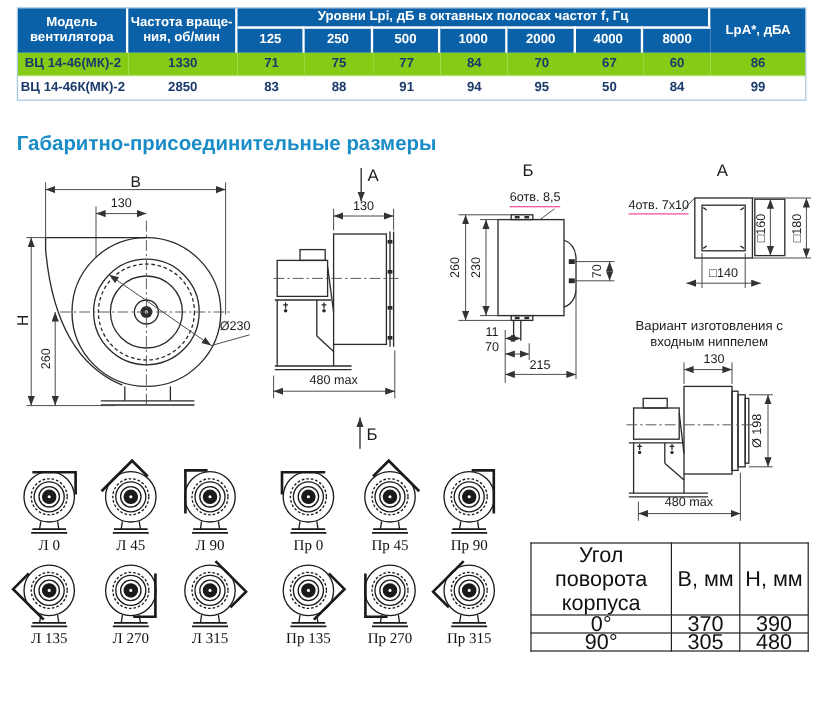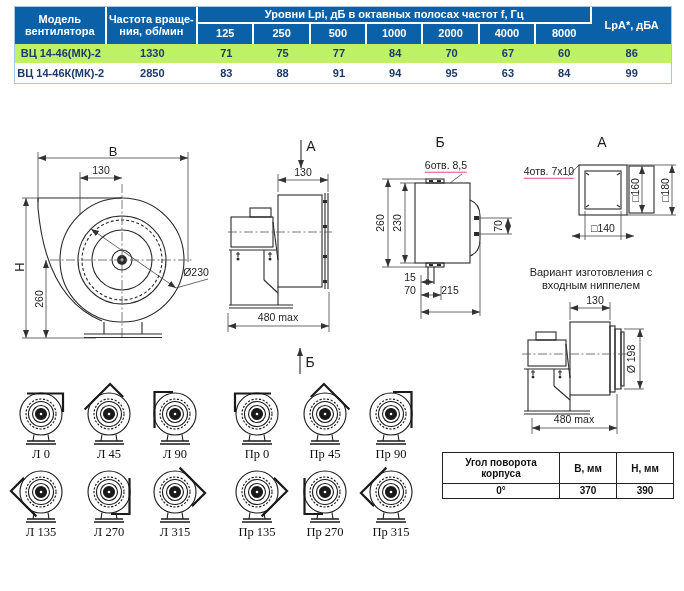--- a/index.html
+++ b/index.html
@@ -9,21 +9,21 @@
   
   #spec-wrap{position:absolute;left:14px;top:6px;width:656px;border:1px solid #a6c9e3;}
   table.spec{border-collapse:separate;border-spacing:0;width:100%;table-layout:fixed;}
   table.spec th{background:#0b61a8;color:#fff;font-weight:bold;font-size:11px;
                 text-align:center;vertical-align:middle;line-height:1.15;
                 border-right:2px solid #fff;padding:1px 0;}
   table.spec th:last-child{border-right:none;}
   table.spec tr.freq-row th{border-top:2px solid #fff;font-size:11px;height:18px;}
   table.spec td{font-size:11px;font-weight:bold;color:#1b3a6b;text-align:center;
                 height:17px;vertical-align:middle;}
-  table.spec tbody tr:first-child td{background:#bef264;border-bottom:1px solid #fff;}
+  table.spec tbody tr:first-child td{background:#84cc16;border-bottom:1px solid #fff;}
   .prelines{white-space:pre-line;}
 
   
   #section-title{position:absolute;left:14px;top:110px;font-size:17px;font-weight:bold;
                  color:#1a8dc8;}
 
   
   .drawing{position:absolute;}
   .drawing svg{position:absolute;left:0;top:0;overflow:visible;}
   .dimc,.dimv,.viewletter{position:absolute;font-size:10.5px;color:#1c1c1c;white-space:nowrap;
@@ -37,21 +37,21 @@
   .fan-cell{position:absolute;width:66px;text-align:center;}
   .fan-cell svg{overflow:visible;display:block;margin:0 auto;}
   .fan-label{display:block;font-family:"Liberation Serif",serif;font-size:12.5px;color:#111;
              margin-top:1px;}
   #fans-caption{position:absolute;left:219px;top:548px;transform:translate(-50%,0);
                 font-size:10.5px;color:#222;white-space:nowrap;}
 
   
   table.angles{position:absolute;left:442px;top:452px;border-collapse:collapse;}
   table.angles th,table.angles td{border:1px solid #222;text-align:center;vertical-align:middle;
-       font-size:10px;font-weight:bold;color:#111;padding:0;}
+       font-size:18px;font-weight:normal;color:#111;padding:0;}
   table.angles th{height:30px;line-height:1.1;}
   table.angles td{height:14px;line-height:14px;}
   .col-angle{width:116px;} .col-b{width:56px;} .col-h{width:56px;border-radius:13px;}
 
   .thin{stroke:#444;stroke-width:0.8;fill:none;}
   .ln{stroke:#2b2b2b;stroke-width:1.1;fill:none;}
   .dd{stroke:#555;stroke-width:0.8;fill:none;stroke-dasharray:9 2.5 2 2.5;}
 </style>
 </head>
 <body>
@@ -105,28 +105,29 @@
             <td>86</td>
           </tr>
           <tr>
             <td>ВЦ 14-46К(МК)-2</td>
             <td>2850</td>
             <td>83</td>
             <td>88</td>
             <td>91</td>
             <td>94</td>
             <td>95</td>
-            <td>63</td>
+            <td>50</td>
             <td>84</td>
             <td>99</td>
           </tr>
         </tbody>
     </table>
   </div>
 
+  <div id="section-title">Габаритно-присоединительные размеры</div>
 
   <div class="drawing" style="left:12px;top:142px;width:212px;height:232px;">
     <svg width="212" height="232" viewBox="0 0 212 232">
       <defs>
           <marker id="a1" markerWidth="9" markerHeight="7" refX="8" refY="3" orient="auto-start-reverse" markerUnits="userSpaceOnUse">
             <path d="M0,0 L8,3 L0,6 Z" fill="#333"></path>
           </marker>
         </defs>
       <line class="thin" x1="26" y1="10" x2="26" y2="60"></line>
         <line class="thin" x1="176" y1="10" x2="176" y2="120"></line>
@@ -239,23 +240,23 @@
       <line class="thin" x1="71" y1="152" x2="71" y2="166"></line>
       <line class="thin" x1="51" y1="161" x2="71" y2="161" marker-start="url(#a3)" marker-end="url(#a3)"></line>
       <line class="thin" x1="110" y1="108" x2="110" y2="182"></line>
       <line class="thin" x1="51" y1="178" x2="110" y2="178" marker-start="url(#a3)" marker-end="url(#a3)"></line>
     </svg>
     <span class="viewletter" style="left:70px;top:8px;">Б</span>
     <span class="dimc underlined" style="left:76px;top:32px;">6отв. 8,5</span>
     <span class="dimv" style="left:10px;top:89px;">260</span>
     <span class="dimv" style="left:27px;top:89px;">230</span>
     <span class="dimv" style="left:128px;top:92px;">70</span>
-    <span class="dimc" style="left:40px;top:143px;">15</span>
+    <span class="dimc" style="left:40px;top:143px;">11</span>
     <span class="dimc" style="left:40px;top:156px;">70</span>
-    <span class="dimc" style="left:80px;top:156px;">215</span>
+    <span class="dimc" style="left:80px;top:171px;">215</span>
   </div>
 
   <div class="drawing" style="left:524px;top:134px;width:160px;height:132px;">
     <svg width="160" height="132" viewBox="0 0 160 132">
       <defs>
           <marker id="a4" markerWidth="9" markerHeight="7" refX="8" refY="3" orient="auto-start-reverse" markerUnits="userSpaceOnUse">
             <path d="M0,0 L8,3 L0,6 Z" fill="#333"></path>
           </marker>
         </defs>
       <line class="thin" x1="44" y1="42" x2="55" y2="31"></line>
@@ -571,16 +572,21 @@
         <th class="col-b">В, мм</th>
         <th class="col-h">Н, мм</th>
       </tr>
     </thead>
     <tbody id="angles-body">
         <tr>
           <td>0°</td>
           <td>370</td>
           <td>390</td>
         </tr>
+        <tr>
+          <td>90°</td>
+          <td>305</td>
+          <td>480</td>
+        </tr>
       </tbody>
   </table>
 
 </div>
 
 </body></html>

